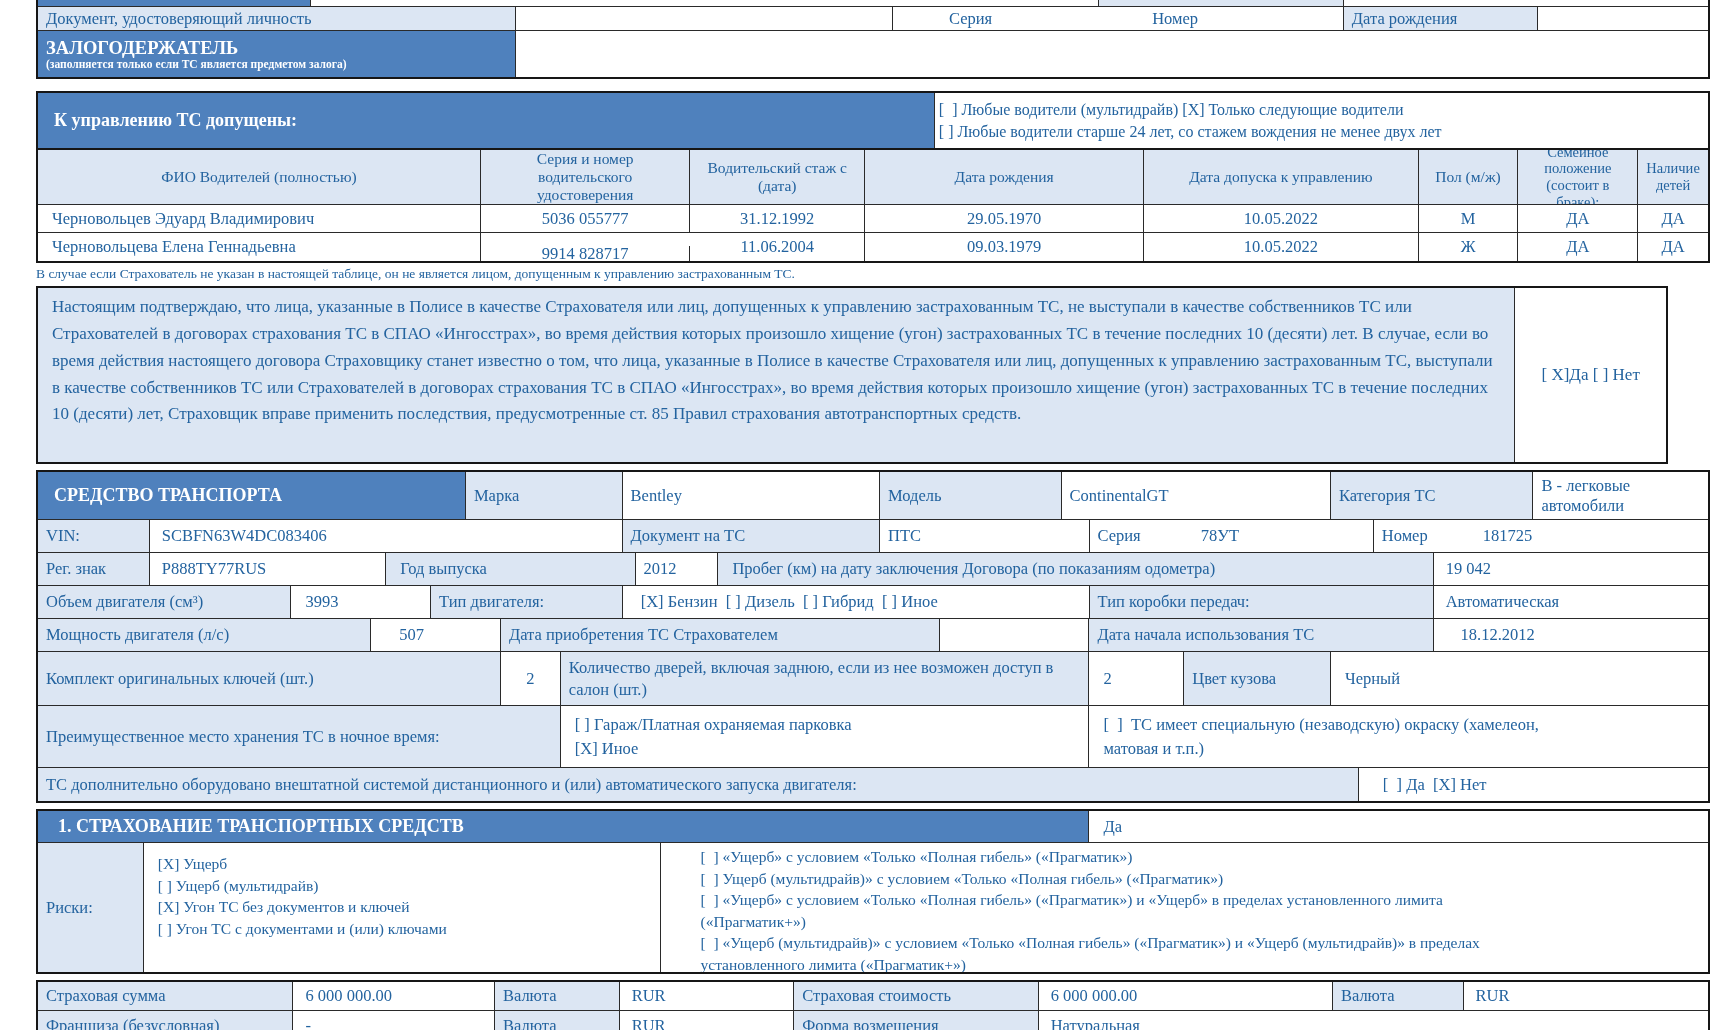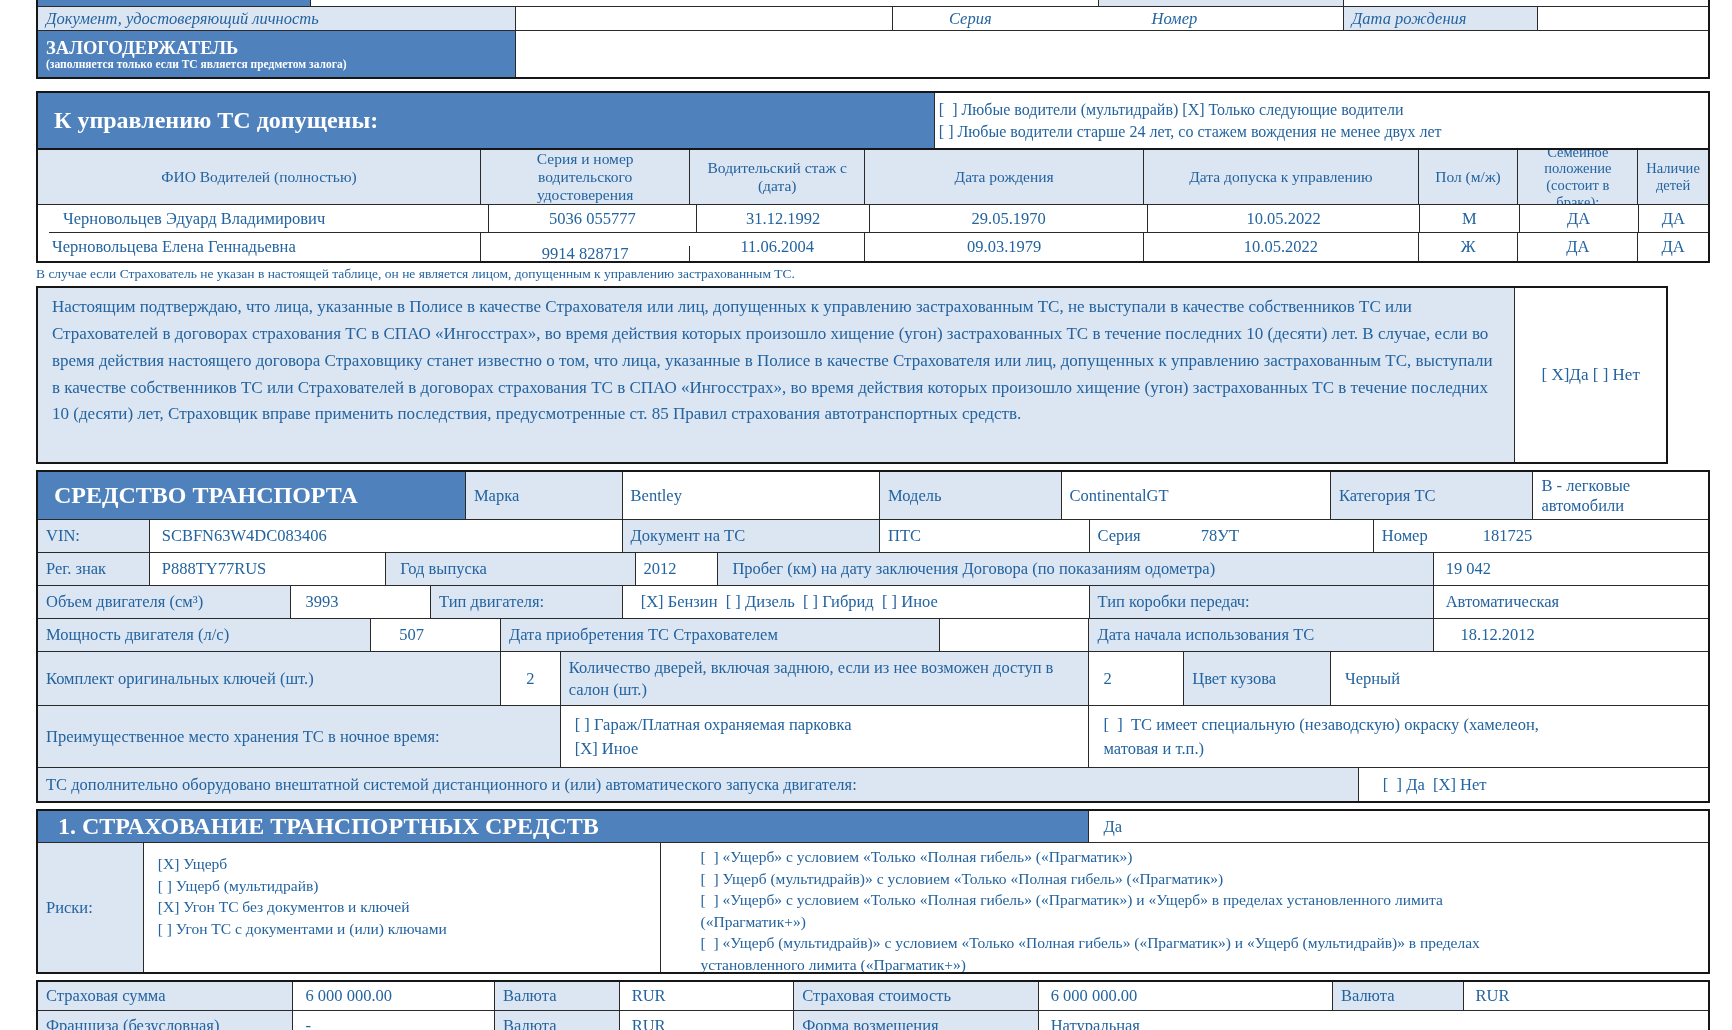--- a/index.html
+++ b/index.html
@@ -18,37 +18,37 @@
   .bar{background:#4f81bd;color:#ffffff;font-weight:bold;}
   .ctr{justify-content:center;text-align:center;}
   .top{align-items:flex-start;}
   .col{flex-direction:column;align-items:flex-start;justify-content:center;}
   .colc{flex-direction:column;align-items:center;justify-content:center;text-align:center;}
   .sm{font-size:13.5px;}
   .hdr{font-size:15.5px;}
   .pw{white-space:pre-wrap;}
   .gap{height:12px;}
   .gap6{height:6px;}
-  .bartxt{font-size:24px;text-align:center;}
+  .bartxt{font-size:18px;text-align:center;}
   .lh{line-height:21.5px;font-size:15.5px;}
 </style>
 </head>
 <body>
 
 <div class="wrap">
 
   <div class="t" style="border-top:none;">
     <div class="row" style="height:7px;">
       <div class="c bar" style="width:274px;padding:0;"></div>
       <div class="c" style="width:790px;padding:0;"></div>
       <div class="c sh" style="width:245px;padding:0;"></div>
       <div class="c" style="width:365px;padding:0;"></div>
     </div>
 
-    <div class="row" style="height:24px;font-style:italic;">
+    <div class="row" style="height:24px;">
       <div class="c sh" style="width:479px;">Документ, удостоверяющий личность</div>
       <div class="c" style="width:378px;"></div>
       <div class="c" style="width:452px;">
         <span style="margin-left:48px;">Серия</span>
         <span style="margin-left:160px;">Номер</span>
       </div>
       <div class="c sh" style="width:195px;">Дата рождения</div>
       <div class="c" style="width:170px;"></div>
     </div>
 
@@ -77,21 +77,21 @@
     <div class="row hdr" style="height:55px;">
       <div class="c sh colc" style="width:444px;">ФИО Водителей (полностью)</div>
       <div class="c sh colc" style="width:210px;line-height:1.15;">Серия и номер водительского удостоверения</div>
       <div class="c sh colc" style="width:175px;line-height:1.15;">Водительский стаж с (дата)</div>
       <div class="c sh colc" style="width:280px;">Дата рождения</div>
       <div class="c sh colc" style="width:275px;line-height:1.15;">Дата допуска к управлению</div>
       <div class="c sh colc" style="width:100px;line-height:1.15;">Пол (м/ж)</div>
       <div class="c sh colc" style="width:120px;font-size:14.5px;line-height:1.15;">Семейное положение (состоит в браке):</div>
       <div class="c sh colc" style="width:70px;font-size:14.5px;line-height:1.15;">Наличие детей</div>
     </div>
-    <div class="row" style="height:28px;padding-left:11px;">
+    <div class="row" style="height:28px;">
       <div class="c" style="width:444px;padding-left:14px;">Черновольцев Эдуард Владимирович</div>
       <div class="c ctr" style="width:210px;">5036 055777</div>
       <div class="c ctr" style="width:175px;">31.12.1992</div>
       <div class="c ctr" style="width:280px;">29.05.1970</div>
       <div class="c ctr" style="width:275px;">10.05.2022</div>
       <div class="c ctr" style="width:100px;">М</div>
       <div class="c ctr" style="width:120px;">ДА</div>
       <div class="c ctr" style="width:70px;">ДА</div>
     </div>
     <div class="row" style="height:28px;">

